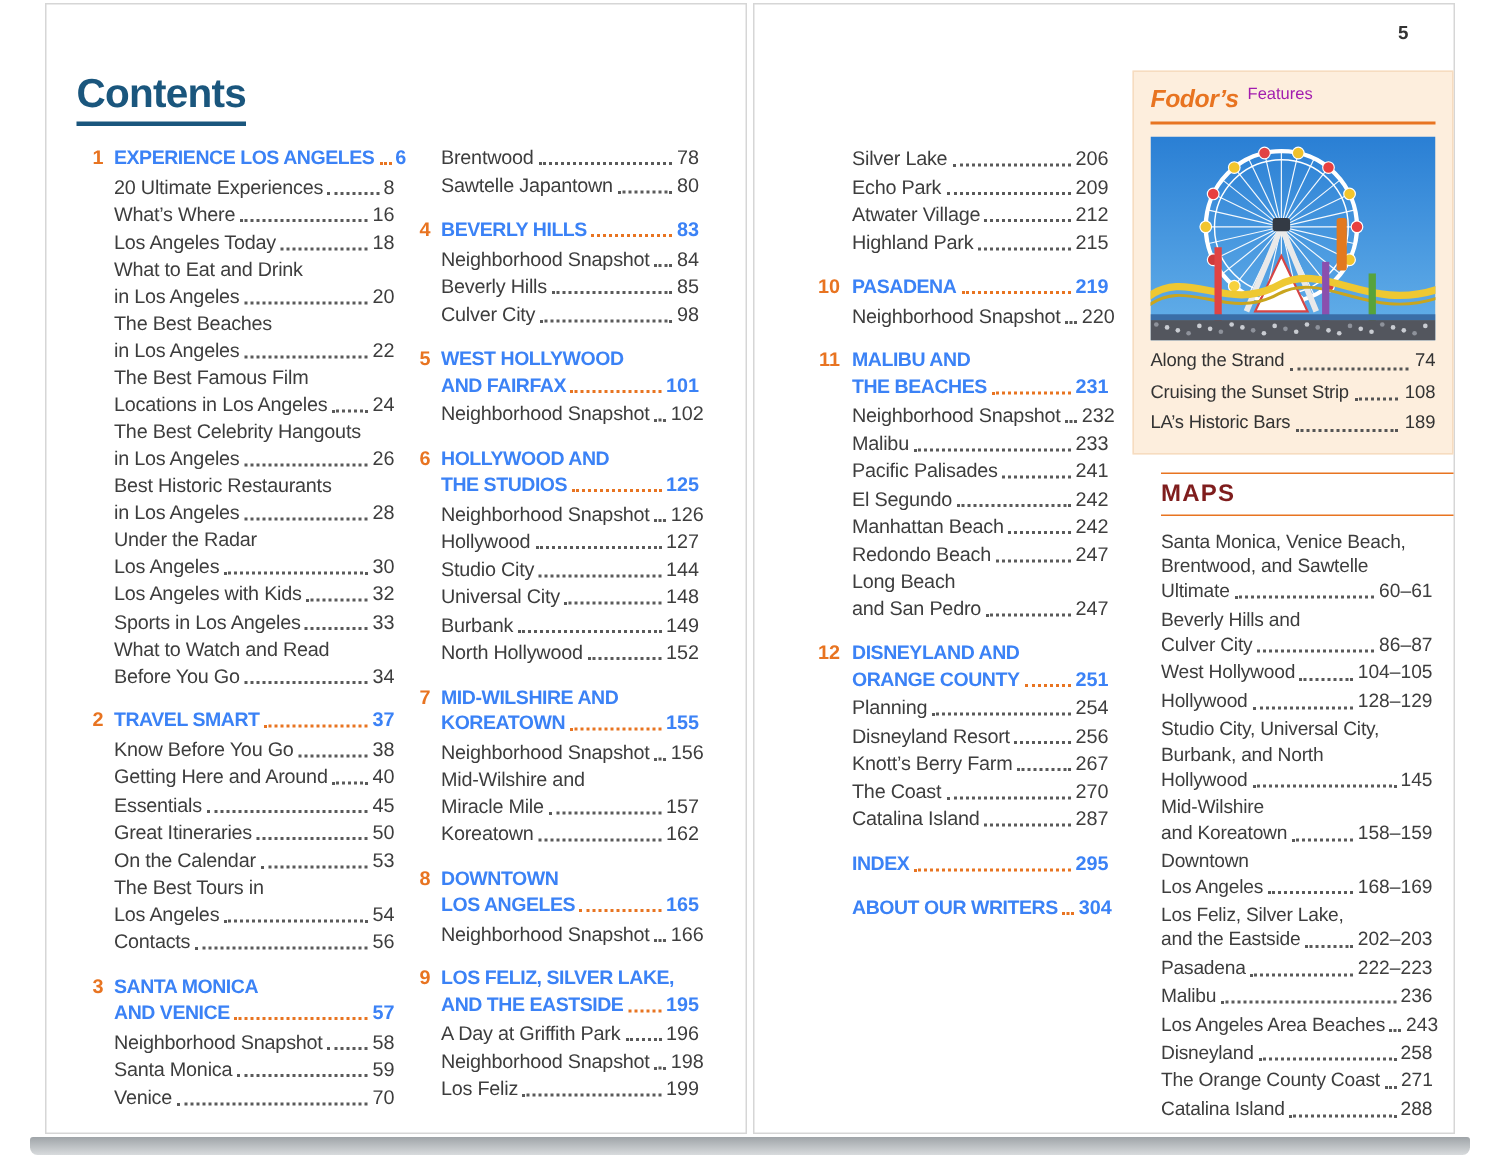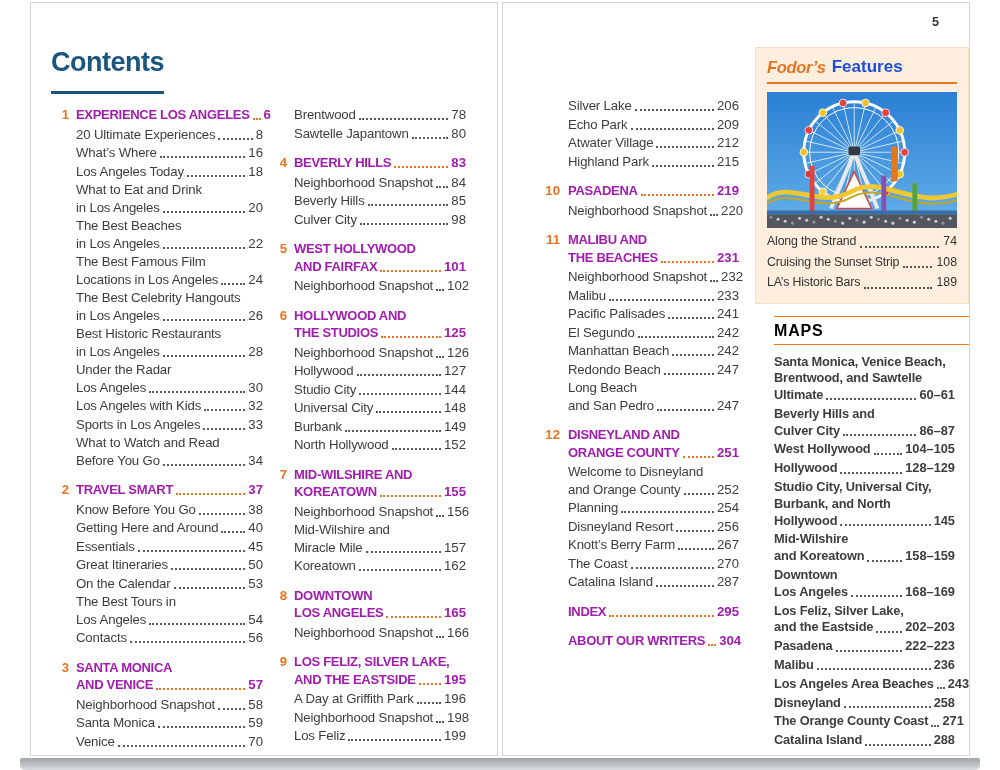--- a/index.html
+++ b/index.html
@@ -6,60 +6,60 @@
     font-family:"Liberation Sans",sans-serif;}
   .spread{position:relative;width:1000px;height:770px;background:#fff;}
   .book-edge{position:absolute;left:20px;right:20px;bottom:0;height:12px;
     background:linear-gradient(180deg,#9fa4a8,#d8dbdd);border-radius:2px 2px 5px 5px;}
   .page{position:absolute;top:2px;height:754px;background:#fff;border:1px solid #d6d6d6;box-sizing:border-box;}
   .page-left{left:30px;width:468px;}
   .page-right{left:502px;width:468px;}
   .pgnum{position:absolute;top:12px;right:30px;font-size:12.5px;font-weight:bold;color:#333;}
 
   .contents-title{margin:44px 0 0 20px;font-size:27px;font-weight:bold;color:#1a567d;
-    display:inline-block;border-bottom:3.5px solid #1a567d;padding-bottom:13px;letter-spacing:-0.5px;}
+    display:inline-block;border-bottom:3.5px solid #1a567d;padding-bottom:3px;letter-spacing:-0.5px;}
 
   .cols-left{display:flex;margin-top:12px;padding-left:20px;}
   .col0{width:212px;margin-right:10px;}
   .col1{width:193px;}
   .cols-right{display:flex;}
   .col2{margin:94px 0 0 39px;width:197px;}
   .rail{margin:44px 0 0 16px;width:214px;box-sizing:border-box;}
 
   .entry{display:flex;margin-bottom:1px;}
   .entry .num{flex:none;text-align:right;font-size:13.2px;line-height:17.5px;width:18px;margin-right:7px;}
   .col1 .entry .num{width:14px;margin-right:7px;}
   .col2 .entry .num{width:18px;margin-right:8px;}
   .body{flex:1;min-width:0;}
   .line{display:flex;font-size:13.2px;line-height:17.5px;color:#3d3d3d;}
   .t{white-space:nowrap;letter-spacing:-0.15px;}
   .dots{flex:1;min-width:8px;margin:0 3px 3.5px;border-bottom:2px dotted #5a5a5a;align-self:flex-end;}
   .pg{flex:none;}
   .entry.chapter{margin-top:12px;margin-bottom:2px;}
   .entry.chapter:first-child{margin-top:0;}
-  .chapter .line{color:#a21caf;font-weight:bold;}
+  .chapter .line{color:#3b82f6;font-weight:bold;}
   .chapter .line .t{letter-spacing:-0.3px;font-size:13px;}
   .chapter .num{color:#e87421;font-weight:bold;}
   .chapter .dots{border-color:#e87421;}
 
   .features-box{background:#fdeedd;border:1px solid #f6dcc0;padding:9px 11px 10px;box-sizing:border-box;}
-  .features-header{display:flex;align-items:center;gap:6px;}
+  .features-header{display:flex;align-items:flex-start;gap:6px;}
   .brand{color:#e87421;font-size:16.5px;font-weight:800;font-style:italic;letter-spacing:-0.3px;}
-  .ftitle{color:#1d4ed8;font-size:17px;font-weight:bold;}
+  .ftitle{color:#a21caf;font-size:11px;font-weight:normal;}
   .features-rule{border-top:2.5px solid #e87421;margin:5px 0 8px;}
   .photo{width:100%;height:136px;display:block;}
   .features-list{margin-top:3px;}
   .feature-line{display:flex;font-size:12.3px;line-height:20.5px;color:#333;}
   .feature-line .dots{border-bottom:2px dotted #555;margin:0 4px 4px;}
 
   .maps-section{padding-left:19px;}
   .maps-rule{border-top:1.5px solid #e87421;}
   .maps-rule.top{margin-top:12px;}
-  .maps-title{color:#000000;font-size:16px;font-weight:bold;letter-spacing:0.8px;margin:5px 0 4px;}
-  .maps-list{margin-top:9px;padding-right:14px;font-weight:bold;}
+  .maps-title{color:#7f1d1d;font-size:16px;font-weight:bold;letter-spacing:0.8px;margin:5px 0 4px;}
+  .maps-list{margin-top:9px;padding-right:14px;}
   .entry.map{margin-bottom:2px;}
   .map .line{font-size:12.8px;line-height:16.8px;}
 </style>
 </head>
 <body>
 
 <div class="spread">
 
   <div class="page page-left">
     <div class="contents-title">Contents</div>
@@ -769,33 +769,20 @@
           <div class="entry chapter">
             <span class="num">12</span>
             <div class="body">
               <div class="line">
                 <span class="t">DISNEYLAND AND</span>
               </div>
               <div class="line">
                 <span class="t">ORANGE COUNTY</span>
                 <span class="dots"></span>
                 <span class="pg">251</span>
-              </div>
-            </div>
-          </div>
-          <div class="entry item">
-            <span class="num"></span>
-            <div class="body">
-              <div class="line">
-                <span class="t">Welcome to Disneyland</span>
-              </div>
-              <div class="line">
-                <span class="t">and Orange County</span>
-                <span class="dots"></span>
-                <span class="pg">252</span>
               </div>
             </div>
           </div>
           <div class="entry item">
             <span class="num"></span>
             <div class="body">
               <div class="line">
                 <span class="t">Planning</span>
                 <span class="dots"></span>
                 <span class="pg">254</span>

